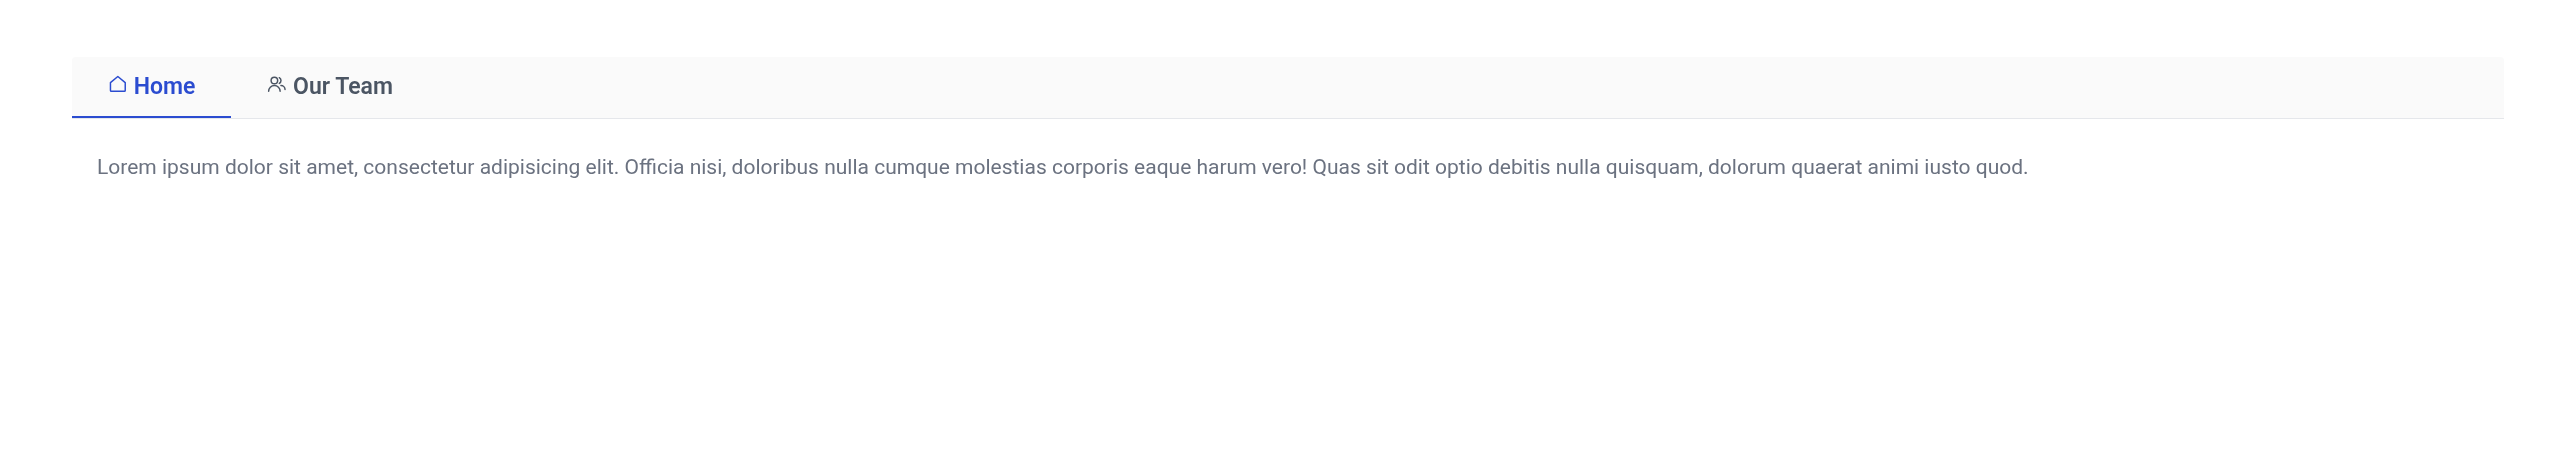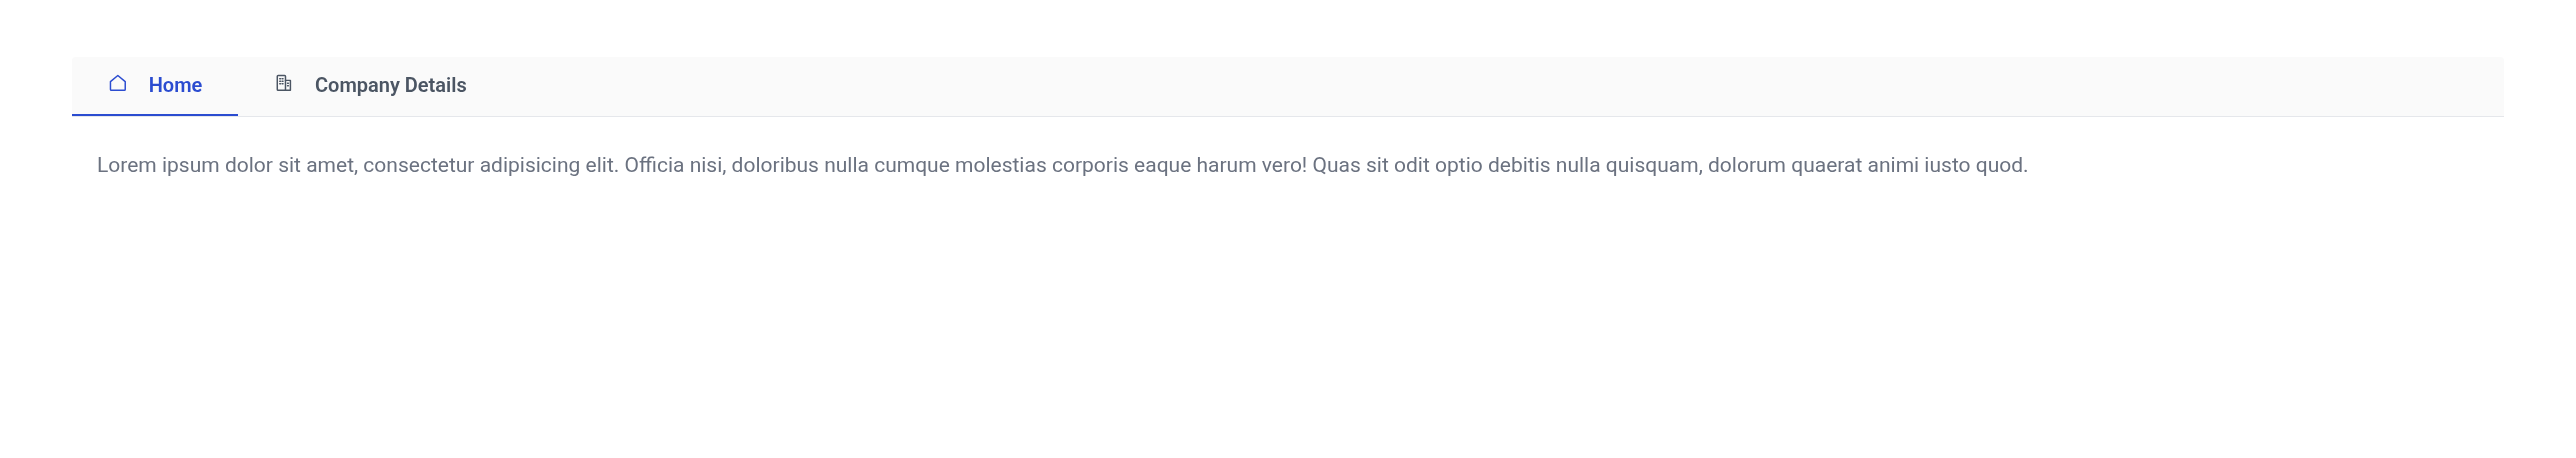--- a/index.html
+++ b/index.html
@@ -17,25 +17,25 @@
     .tab-nav {
       display: flex;
       background: #fafafa;
       border-bottom: 0.9px solid #e5e7eb;
       border-radius: 3.6px 3.6px 0 0;
     }
 
     .tab-item {
       display: flex;
       align-items: center;
-      gap: 21px;
+      gap: 6px;
       padding: 16px 36px;
       cursor: pointer;
       color: #4b5563;
-      font-size: 20px;
+      font-size: 23px;
       font-weight: 600;
       position: relative;
       border-bottom: 2.7px solid transparent;
       transition: color 0.2s;
     }
 
     .tab-item.active {
       color: #2b4cd0;
       border-bottom: 2.7px solid #2b4cd0;
     }
@@ -67,30 +67,30 @@
   <div class="tab-item active">
     <span>
       <svg viewBox="0 0 24 24" stroke-linecap="round" stroke-linejoin="round">
         <path d="M3 10.5 L12 3 L21 10.5 V20 a1 1 0 0 1 -1 1 H4 a1 1 0 0 1 -1 -1 Z"></path>
       </svg>
     </span>
     <span>Home</span>
   </div>
 
 
-
   <div class="tab-item">
     <span>
       <svg viewBox="0 0 24 24" stroke-linecap="round" stroke-linejoin="round">
-        <rect x="4" y="3" width="10" height="18" rx="1"></rect>
-        <path d="M14 9 h6 v12 h-6"></path>
-        <path d="M7 7 h1 M10 7 h1 M7 10 h1 M10 10 h1 M7 13 h1 M10 13 h1"></path>
-        <path d="M16.5 12.5 h1 M16.5 15.5 h1"></path>
+        <circle cx="9" cy="8" r="4"></circle>
+        <path d="M2 21 a7 7 0 0 1 14 0"></path>
+        <path d="M17 14 a5 5 0 0 1 5 5"></path>
+        <path d="M15 4.5 a4 4 0 0 1 0 7"></path>
       </svg>
     </span>
-    <span>Company Details</span>
+    <span>Our Team</span>
   </div>
+
 </nav>
 
 <div class="tab-content">
   <p>Lorem ipsum dolor sit amet, consectetur adipisicing elit. Officia nisi, doloribus nulla cumque molestias corporis eaque harum vero! Quas sit odit optio debitis nulla quisquam, dolorum quaerat animi iusto quod.</p>
 </div>
 
 
 </body></html>

